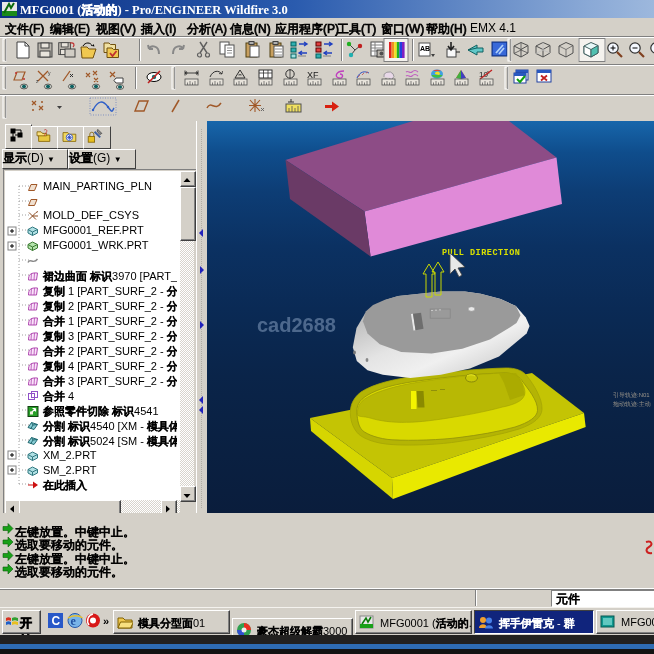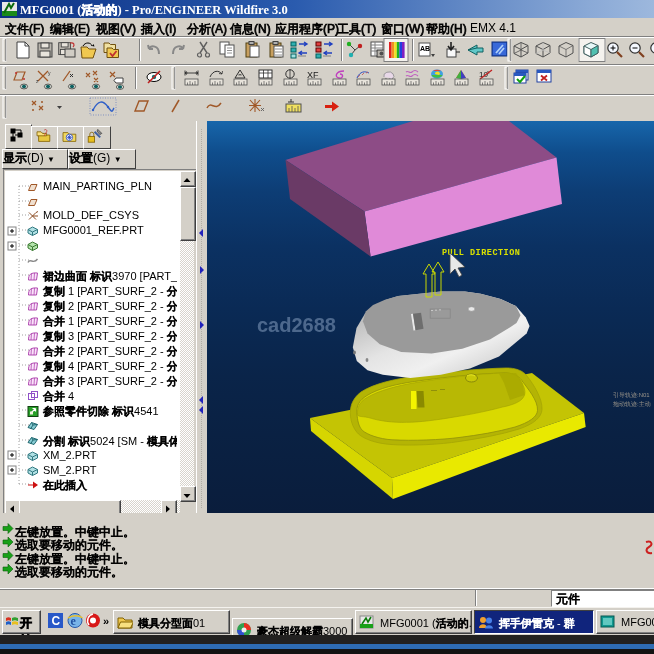--- a/index.html
+++ b/index.html
@@ -488,30 +488,32 @@
       <use href="#spl" x="21" y="263"></use>
 <use href="#exp" x="3" y="280"></use>
       <use href="#prtc" x="21" y="278"></use>
 <use href="#exp" x="3" y="295"></use>
       <use href="#prtc" x="21" y="293"></use>
 <use href="#ins" x="21" y="307"></use>
 </svg>
 <div class="trow" style="top:8px"><span class="t">MAIN_PARTING_PLN</span></div>
 <div class="trow" style="top:37px"><span class="t">MOLD_DEF_CSYS</span></div>
 <div class="trow" style="top:52px"><span class="t">MFG0001_REF.PRT</span></div>
+<div class="trow" style="top:67px"><span class="t">MFG0001_WRK.PRT</span></div>
 <div class="trow" style="top:97px"><span class="t"><span class="ck">裙边曲面</span> <span class="ck">标识</span>3970 [PART_SUR</span></div>
 <div class="trow" style="top:112px"><span class="t"><span class="ck">复制</span> 1 [PART_SURF_2 - <span class="ck">分型</span></span></div>
 <div class="trow" style="top:127px"><span class="t"><span class="ck">复制</span> 2 [PART_SURF_2 - <span class="ck">分型</span></span></div>
 <div class="trow" style="top:142px"><span class="t"><span class="ck">合并</span> 1 [PART_SURF_2 - <span class="ck">分型</span></span></div>
 <div class="trow" style="top:157px"><span class="t"><span class="ck">复制</span> 3 [PART_SURF_2 - <span class="ck">分型</span></span></div>
 <div class="trow" style="top:172px"><span class="t"><span class="ck">合并</span> 2 [PART_SURF_2 - <span class="ck">分型</span></span></div>
 <div class="trow" style="top:187px"><span class="t"><span class="ck">复制</span> 4 [PART_SURF_2 - <span class="ck">分型</span></span></div>
 <div class="trow" style="top:202px"><span class="t"><span class="ck">合并</span> 3 [PART_SURF_2 - <span class="ck">分型</span></span></div>
 <div class="trow" style="top:217px"><span class="t"><span class="ck">合并</span> 4</span></div>
 <div class="trow" style="top:232px"><span class="t"><span class="ck">参照零件切除</span> <span class="ck">标识</span>4541</span></div>
+<div class="trow" style="top:247px"><span class="t"><span class="ck">分割</span> <span class="ck">标识</span>4540 [XM - <span class="ck">模具体</span></span></div>
 <div class="trow" style="top:262px"><span class="t"><span class="ck">分割</span> <span class="ck">标识</span>5024 [SM - <span class="ck">模具体</span></span></div>
 <div class="trow" style="top:277px"><span class="t">XM_2.PRT</span></div>
 <div class="trow" style="top:292px"><span class="t">SM_2.PRT</span></div>
 <div class="trow" style="top:306px"><span class="t"><span class="ck">在此插入</span></span></div>
 </div>
 
 <div class="scroll" style="left:180px;top:171px;width:14px;height:329px;"></div>
 <div class="sbtn" style="left:180px;top:171px;"><svg width="12" height="12">
       <path d="M6 4l-3.5 4h7z" fill="#000"></path>
     </svg></div>

